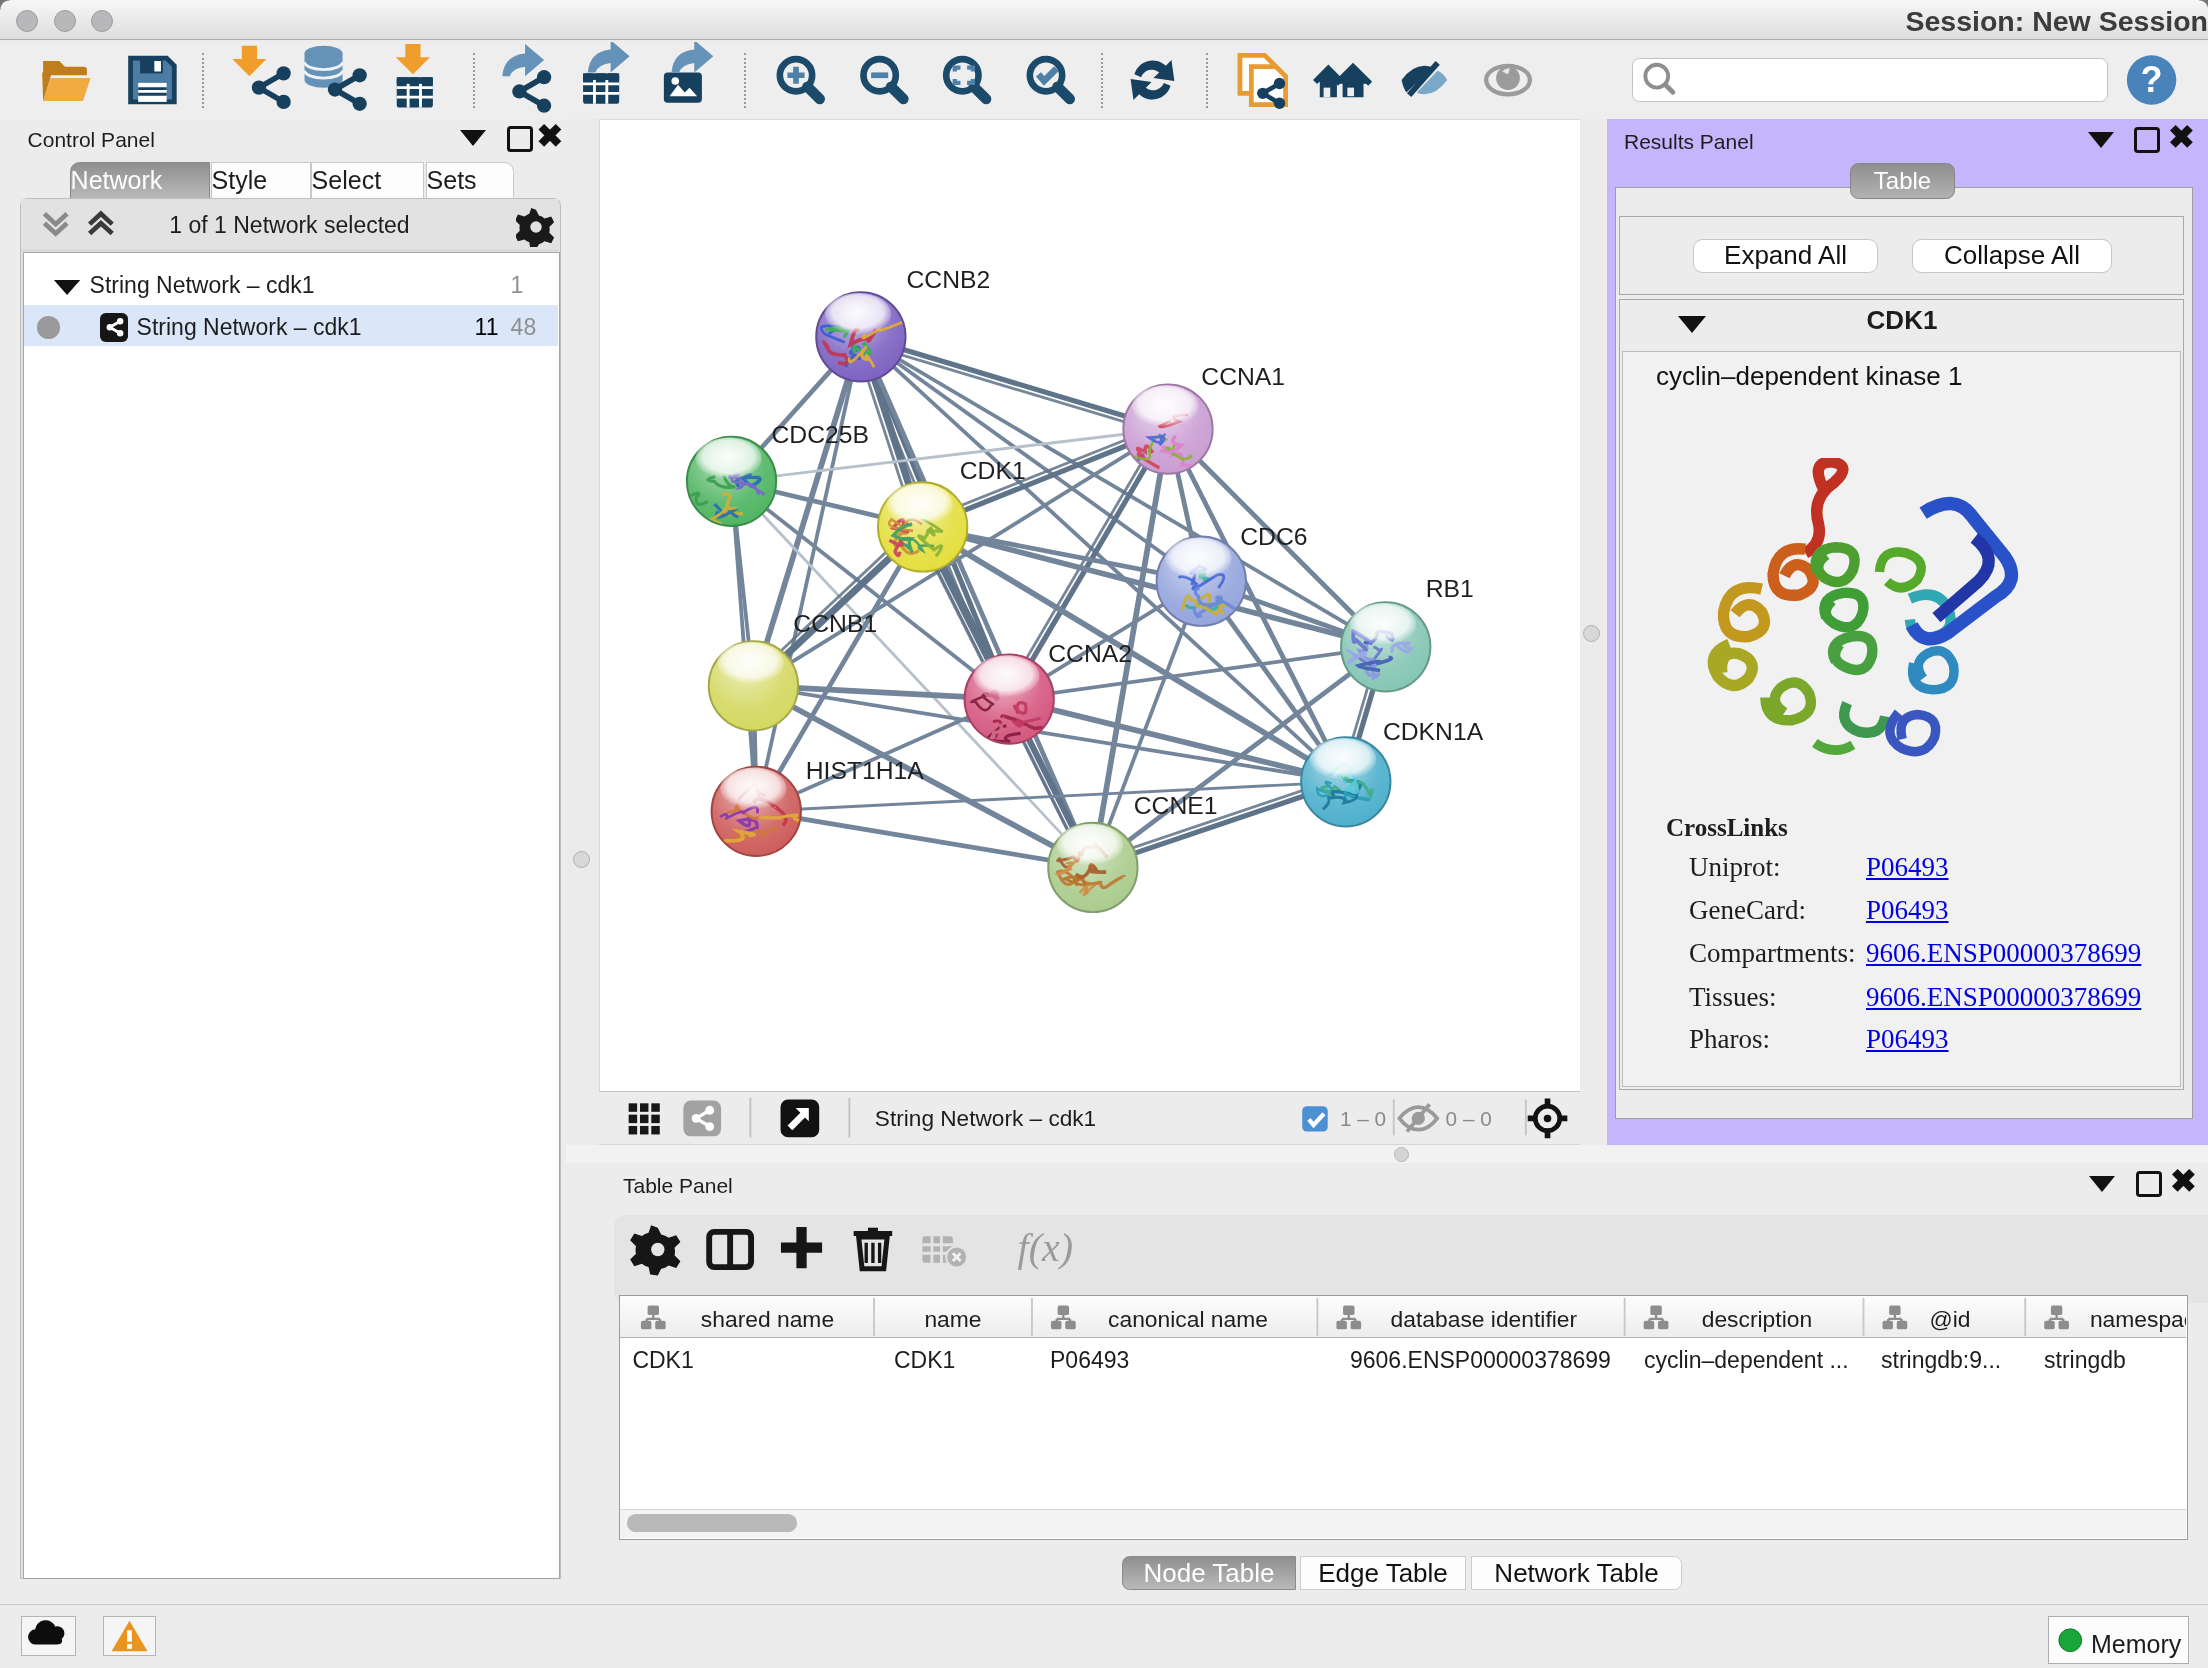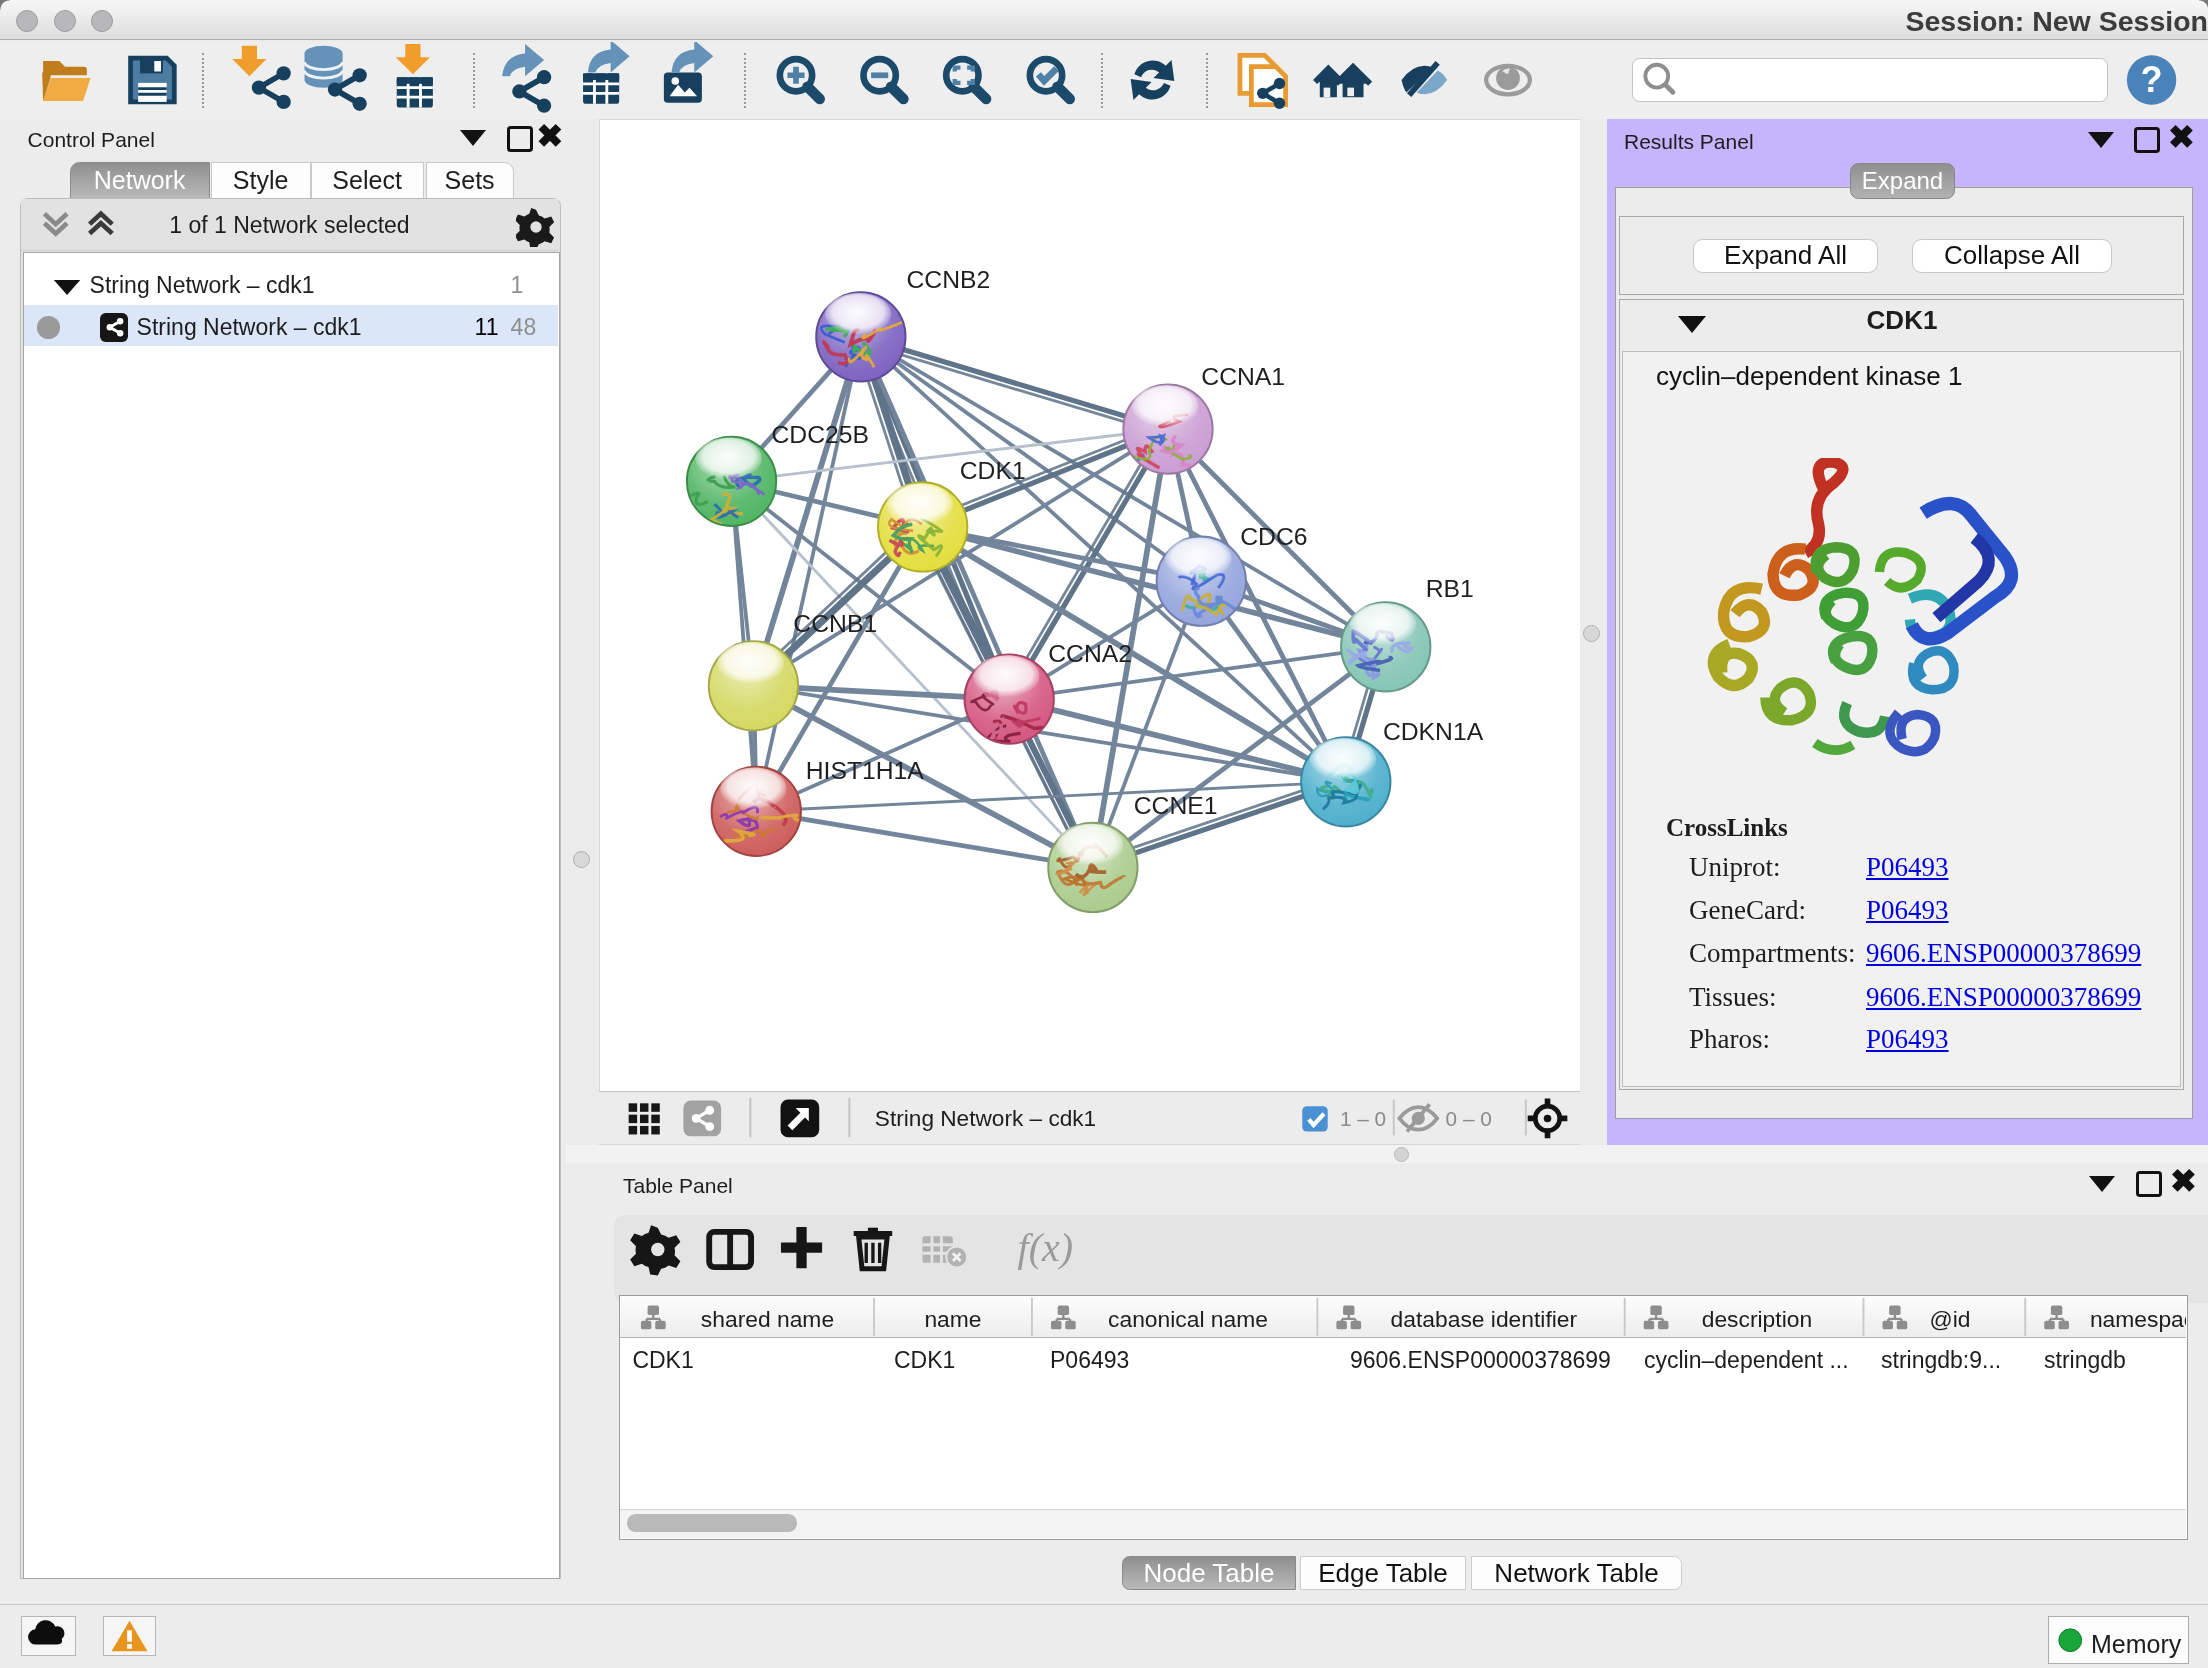--- a/index.html
+++ b/index.html
@@ -18,21 +18,21 @@
 #rsplit{left:1580px;top:119px;width:38px;height:1044px;background:#ebebeb}
 #rpanel{left:1607px;top:119px;width:601px;height:1044px;background:#c4b5fd}
 #hsplit{left:566px;top:1145px;width:1643px;height:18px;background:#f2f2f2}
 #tpanel{left:566px;top:1163px;width:1643px;height:440px;background:#ececec}
 #bottombar{left:0;top:1604px;width:2208px;height:65px;background:#ececec;border-top:1.9px solid #c8c8c8}
 .phead{font-size:21px;color:#1d1d1d}
 .ptri{width:0;height:0;border-left:13.3px solid transparent;border-right:13.3px solid transparent;border-top:16px solid #111}
 .pbox{position:absolute;width:26px;height:26px;border:3.8px solid #111;border-radius:3.8px}
 .px{font-size:32px;font-weight:700;color:#111;line-height:26px}
 
-.tab{position:absolute;top:43px;height:37px;border:1px solid #c9c9c9;background:#fdfdfd;color:#1d1d1d;font-size:25px;text-align:center;line-height:35px}
+.tab{position:absolute;top:43px;height:37px;border:1px solid #c9c9c9;background:#fdfdfd;color:#1d1d1d;font-size:25px;text-align:left;line-height:35px}
 .tabsel{background:linear-gradient(#8f8f8f,#b9b9b9);color:#fff;border:1px solid #8a8a8a}
 #cbody{position:absolute;left:12.4px;top:79px;width:541px;height:1381px;background:#e2e2e2;border:1.9px solid #bdbdbd;border-radius:7.6px 7.6px 0 0}
 #clist{position:absolute;left:15px;top:133px;width:537px;height:1327px;background:#fff;border:1.9px solid #a5a5a5}
 .rowsel{position:absolute;left:0;top:52px;width:534px;height:41px;background:#dbe6f9}
 .btn{position:absolute;height:55px;background:#fff;border:1.9px solid #c6c6c6;border-radius:9.5px;font-size:26px;text-align:center;color:#111}
 
 #ttool{position:absolute;left:48px;top:52px;width:1615px;height:88px;background:#e4e4e4;border-radius:11.4px}
 #ttable{position:absolute;left:53px;top:132px;width:1569px;height:245px;background:#fff;border:1.9px solid #9b9b9b}
 .btab{position:absolute;top:393px;height:34px;background:#fdfdfd;border:1px solid #cccccc;font-size:26px;text-align:center;line-height:33px;color:#111}
 .btabsel{background:linear-gradient(#8f8f8f,#b9b9b9);color:#fff;border:1px solid #8a8a8a}
@@ -596,21 +596,21 @@
 </div>
 <div id="rsplit" class="abs">
     <div style="position:absolute;left:2.9px;top:506px;width:17px;height:17px;border-radius:50%;background:#d8d8d8;border:1px solid #b0b0b0"></div>
   </div>
 <div id="rpanel" class="abs">
   <div class="phead" style="position:absolute;left:17px;top:11.4px">Results Panel</div>
   <div class="ptri" style="position:absolute;left:481px;top:13.3px"></div>
   <div class="pbox" style="left:527px;top:7.6px"></div>
   <div class="px" style="position:absolute;left:561px;top:4.8px">✖</div>
   <div style="position:absolute;left:7.6px;top:68px;width:578px;height:932px;background:#ececec;border:1.9px solid #9e9e9e"></div>
-  <div style="position:absolute;left:243px;top:44px;width:105px;height:36px;background:linear-gradient(#8f8f8f,#b2b2b2);border:1px solid #858585;border-radius:8.6px;color:#fff;font-size:24px;text-align:center;line-height:34px">Expand</div>
+  <div style="position:absolute;left:243px;top:44px;width:105px;height:36px;background:linear-gradient(#8f8f8f,#b2b2b2);border:1px solid #858585;border-radius:8.6px;color:#fff;font-size:24px;text-align:center;line-height:34px">Table</div>
   <div style="position:absolute;left:12.4px;top:97px;width:565px;height:79px;background:#ececec;border:1.9px solid #a8a8a8"></div>
   <div class="btn" style="left:86px;top:120px;width:185px;height:34px;line-height:31px">Expand All</div>
   <div class="btn" style="left:305px;top:120px;width:200px;height:34px;line-height:31px">Collapse All</div>
   <div style="position:absolute;left:12.4px;top:180px;width:565px;height:791px;background:#ececec;border:1.9px solid #a8a8a8"></div>
   <div class="ptri" style="position:absolute;left:71px;top:197px;border-left-width:14.3px;border-right-width:14.3px;border-top-width:17px"></div>
   <div style="position:absolute;left:19px;top:186px;width:552px;text-align:center;font-size:26px;font-weight:700">CDK1</div>
   <div style="position:absolute;left:15px;top:232px;width:559px;height:736px;background:#f1f1f1;border:1px solid #bdbdbd"></div>
   <div style="position:absolute;left:49px;top:242px;font-size:26px;color:#111">cyclin–dependent kinase 1</div>
   <svg style="position:absolute;left:67px;top:339px" width="352" height="304" viewBox="0 0 370 320">
     <path d="M158 34 q-16 -30 8 -30 q22 4 2 22 q-24 16 -16 44 q4 20 -14 30" fill="none" stroke="#c03122" stroke-width="12"></path>

